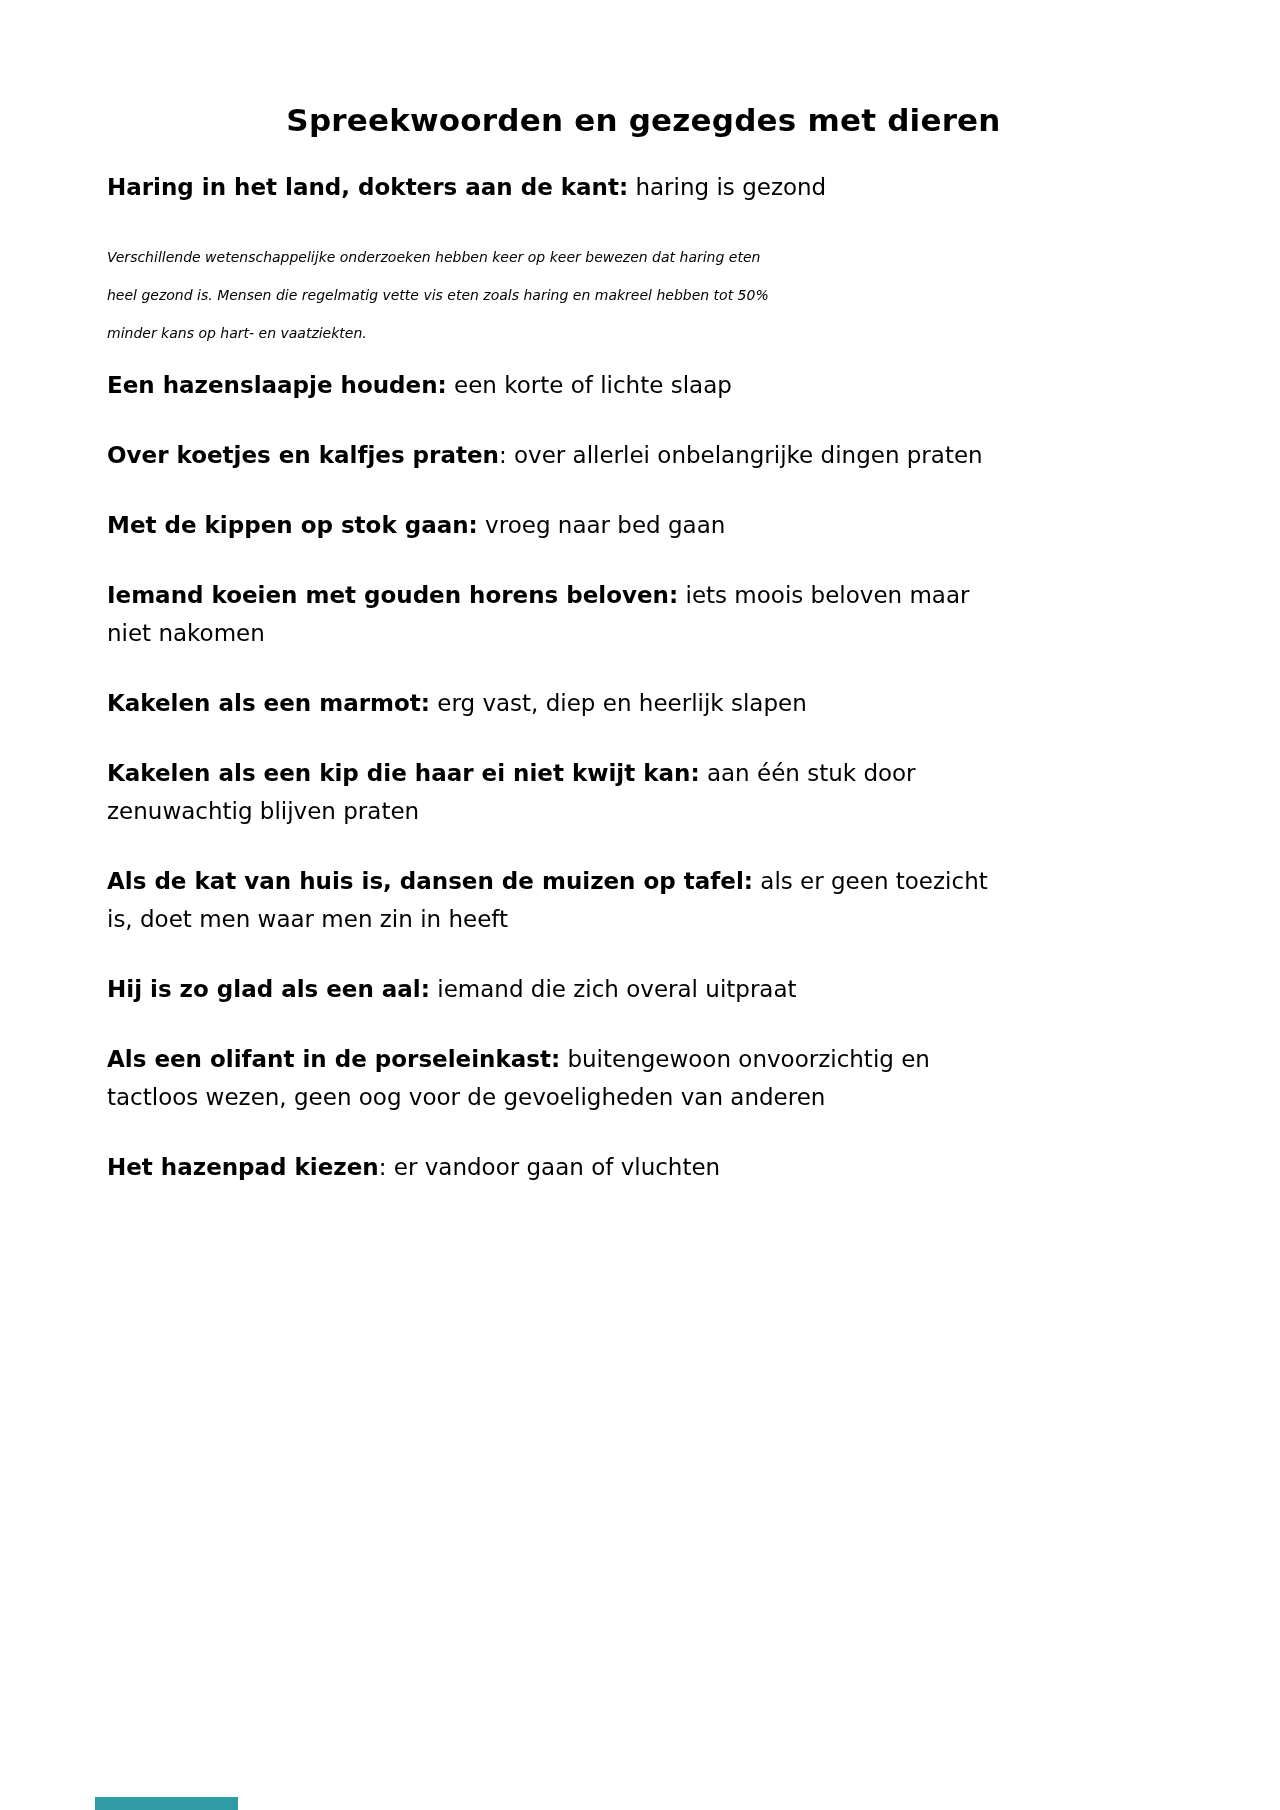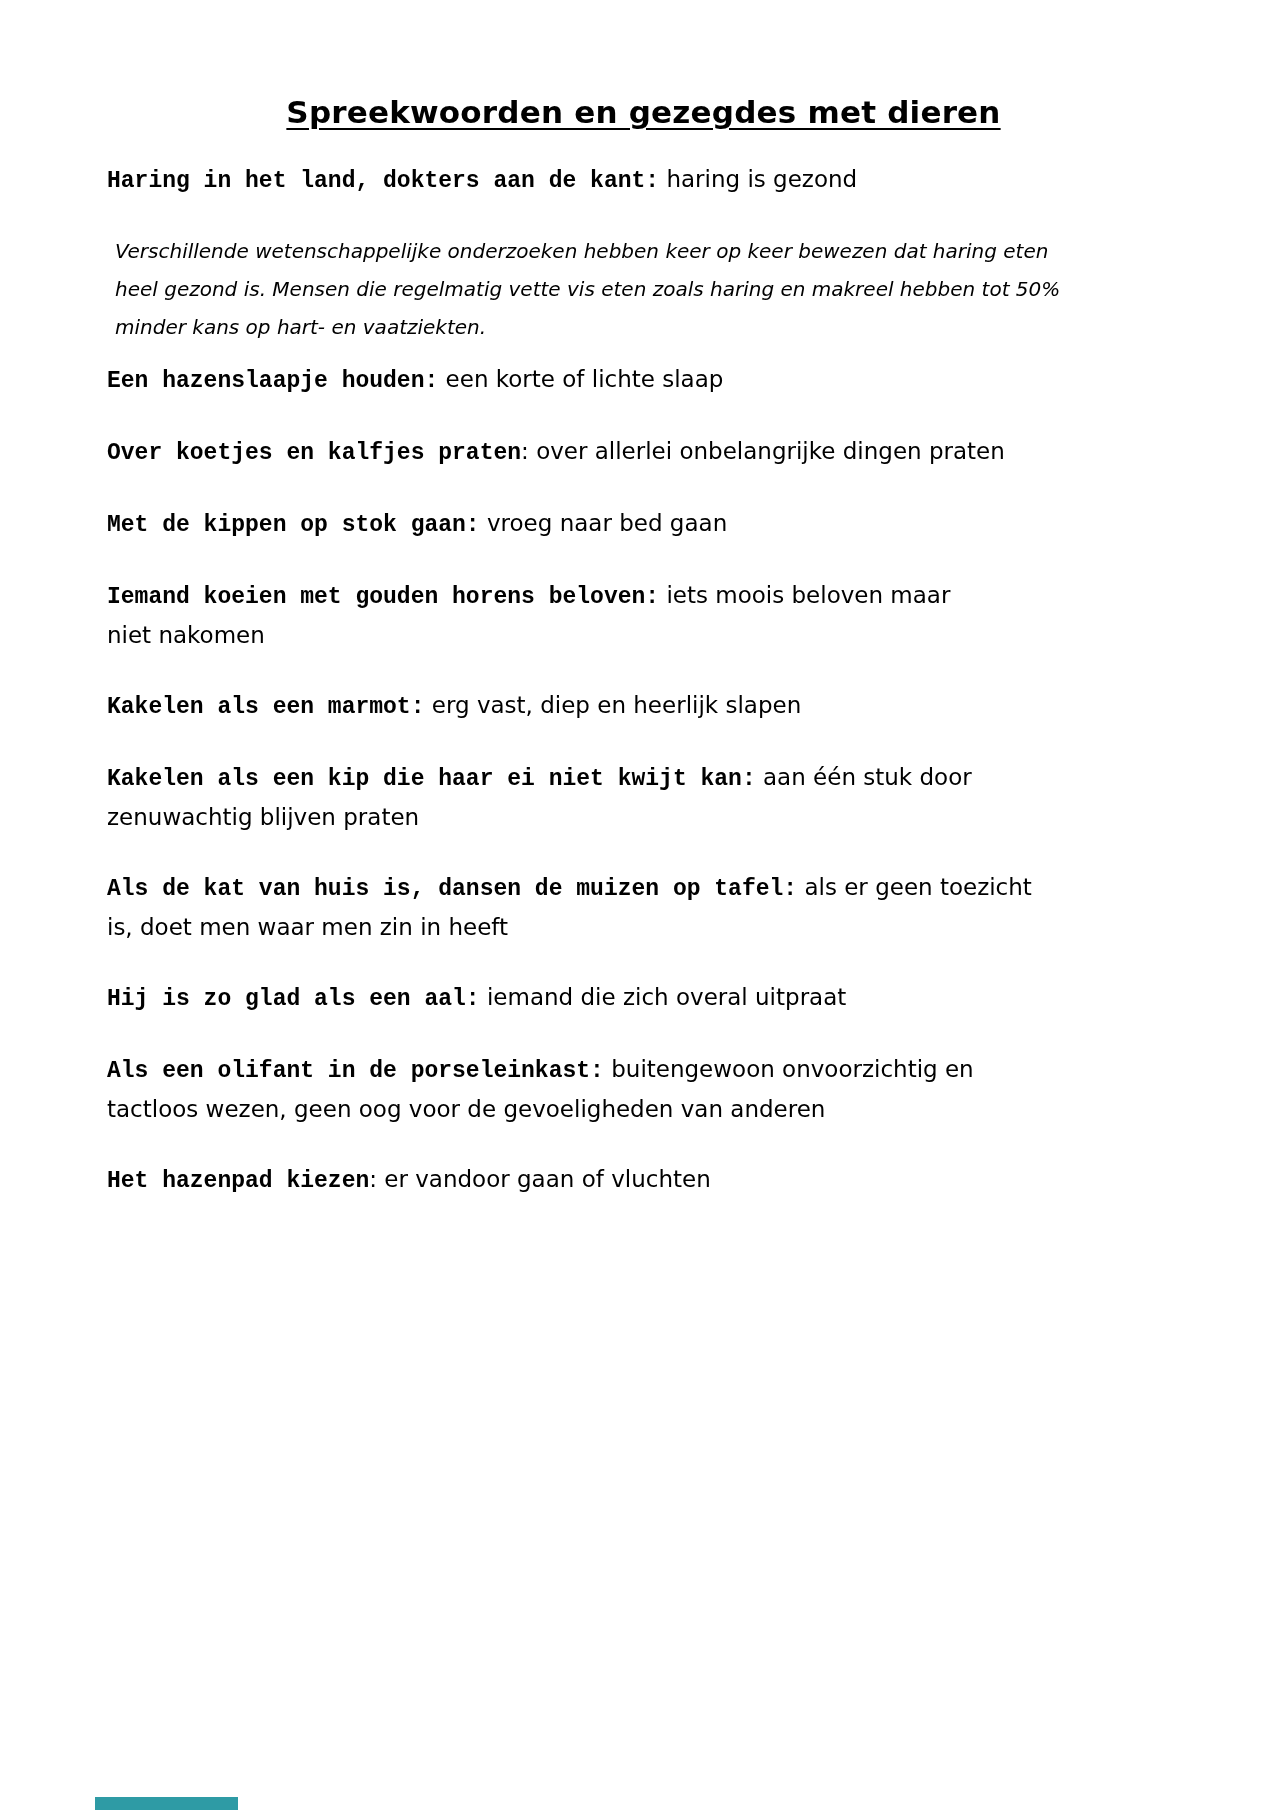--- a/index.html
+++ b/index.html
@@ -9,40 +9,39 @@
     height:1810px;
     margin:0 auto;
     background:#ffffff;
     box-sizing:border-box;
     padding:88px 100px 0 107px;
     font-family:"DejaVu Sans","Liberation Sans",sans-serif;
     color:#000000;
     overflow:hidden;
   }
   h1.doc-title{
-    margin:4px 0 28px 0;
+    margin:12px 0 28px 0;
     text-align:center;
     font-size:31px;
     font-weight:700;
-    text-decoration:underline;
     text-decoration-thickness:2px;
     text-underline-offset:5px;
     letter-spacing:0.2px;
     line-height:40px;
   }
   .entry{
     margin:0 0 32px 0;
     font-size:23px;
     line-height:38px;
   }
-  .entry .term{font-weight:700;font-family:Liberation Mono, monospace;}
+  .entry .term{font-weight:700;}
   .entry .def{font-weight:400;white-space:pre-wrap;}
   .note{
-    margin:6px 0 14px 8px;
-    font-size:20px;
+    margin:6px 0 14px 0;
+    font-size:14px;
     font-style:italic;
     line-height:38px;
     white-space:pre-wrap;
   }
   .accent-bar{
     position:absolute;
     left:95px;
     bottom:0;
     width:143px;
     height:13px;

